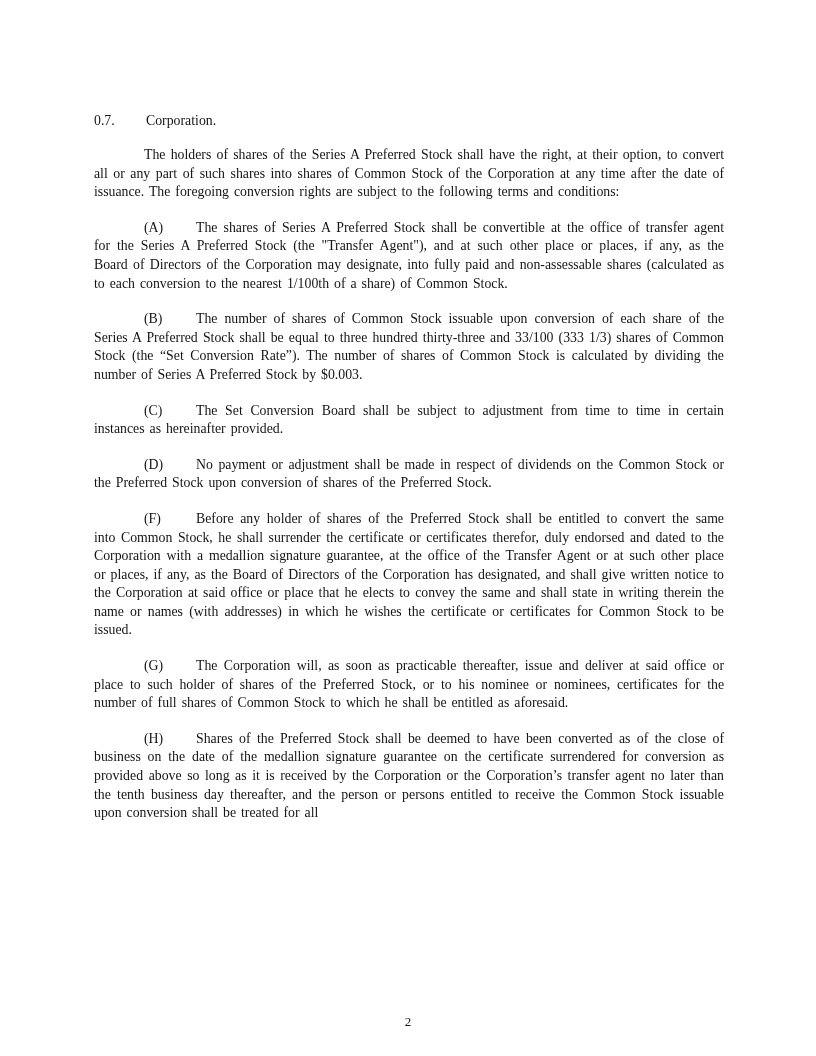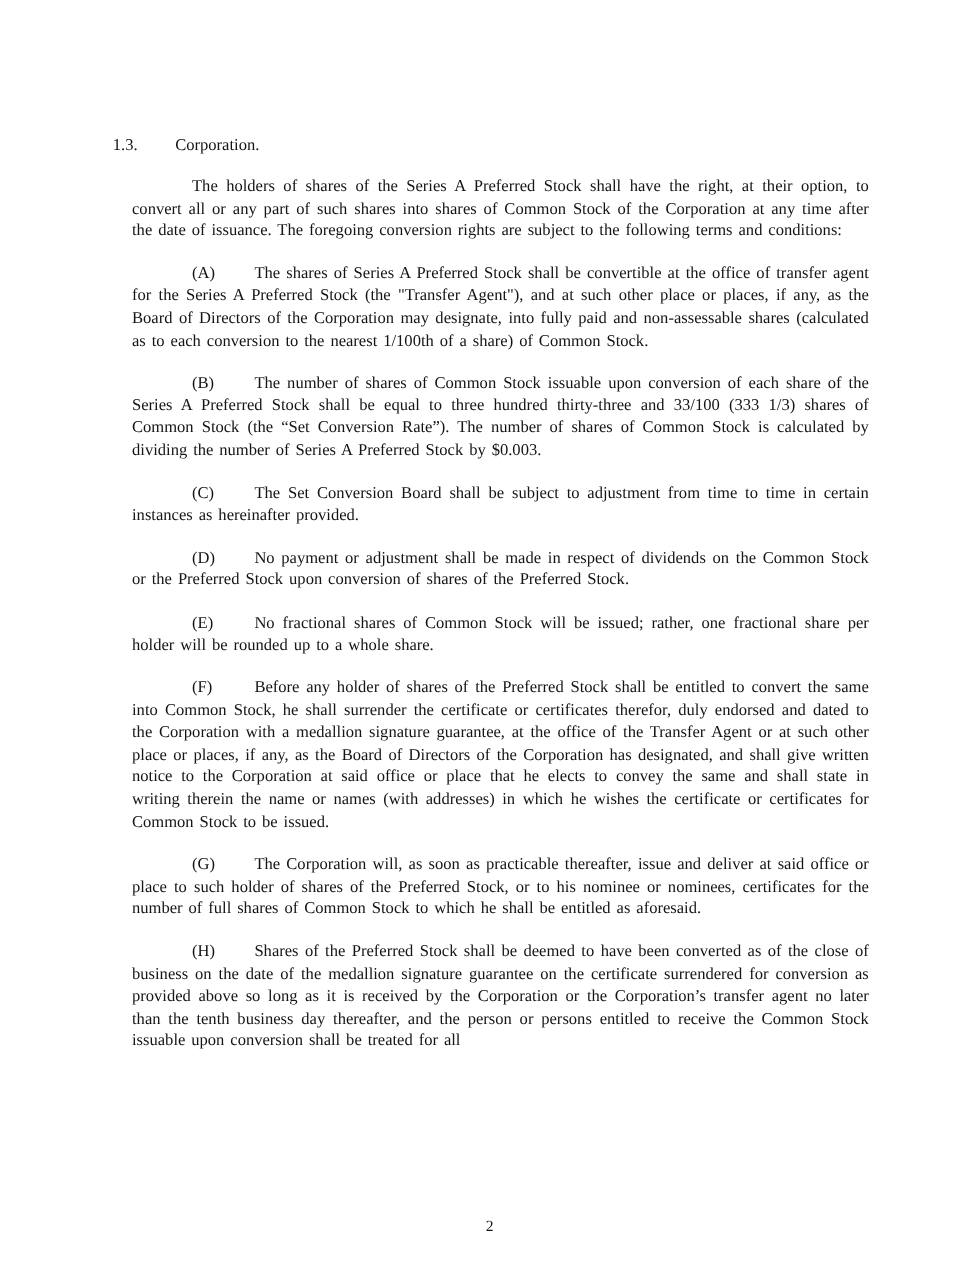--- a/index.html
+++ b/index.html
@@ -29,21 +29,21 @@
     margin: 0 0 16px 0;
     white-space: nowrap;
   }
   .section-number {
     display: inline-block;
     width: 52px;
   }
   p.body-par {
     font-size: 13.8px;
     line-height: 18.6px;
-    margin: 17px 0 0 16px;
+    margin: 17px 0 0 0;
     text-align: justify;
     text-indent: 50px;
     word-spacing: 1.5px;
   }
   p.body-par.intro {
     margin-top: 0;
   }
   .clause-label {
     display: inline-block;
     width: 52px;
@@ -59,34 +59,33 @@
     line-height: 16px;
   }
 </style>
 </head>
 <body>
 
 <div class="page">
   <div class="content">
 
     <div class="section-heading">
-      <span class="section-number">1.3.</span><span>Corporation.</span>
+      <span class="section-number">0.7.</span><span>Corporation.</span>
     </div>
 
     <p class="body-par intro"><span>The holders of shares of the Series A Preferred Stock shall have the right, at their option, to convert all or any part of such shares into shares of Common Stock of the Corporation at any time after the date of issuance. The foregoing conversion rights are subject to the following terms and conditions:</span></p>
 
     <p class="body-par"><span class="clause-label">(A)</span><span>The shares of Series A Preferred Stock shall be convertible at the office of transfer agent for the Series A Preferred Stock (the "Transfer Agent"), and at such other place or places, if any, as the Board of Directors of the Corporation may designate, into fully paid and non-assessable shares (calculated as to each conversion to the nearest 1/100th of a share) of Common Stock.</span></p>
 
     <p class="body-par"><span class="clause-label">(B)</span><span>The number of shares of Common Stock issuable upon conversion of each share of the Series A Preferred Stock shall be equal to three hundred thirty-three and 33/100 (333 1/3) shares of Common Stock (the “Set Conversion Rate”). The number of shares of Common Stock is calculated by dividing the number of Series A Preferred Stock by $0.003.</span></p>
 
     <p class="body-par"><span class="clause-label">(C)</span><span>The Set Conversion Board shall be subject to adjustment from time to time in certain instances as hereinafter provided.</span></p>
 
     <p class="body-par"><span class="clause-label">(D)</span><span>No payment or adjustment shall be made in respect of dividends on the Common Stock or the Preferred Stock upon conversion of shares of the Preferred Stock.</span></p>
 
-    <p class="body-par"><span class="clause-label">(E)</span><span>No fractional shares of Common Stock will be issued; rather, one fractional share per holder will be rounded up to a whole share.</span></p>
 
     <p class="body-par"><span class="clause-label">(F)</span><span>Before any holder of shares of the Preferred Stock shall be entitled to convert the same into Common Stock, he shall surrender the certificate or certificates therefor, duly endorsed and dated to the Corporation with a medallion signature guarantee, at the office of the Transfer Agent or at such other place or places, if any, as the Board of Directors of the Corporation has designated, and shall give written notice to the Corporation at said office or place that he elects to convey the same and shall state in writing therein the name or names (with addresses) in which he wishes the certificate or certificates for Common Stock to be issued.</span></p>
 
     <p class="body-par"><span class="clause-label">(G)</span><span>The Corporation will, as soon as practicable thereafter, issue and deliver at said office or place to such holder of shares of the Preferred Stock, or to his nominee or nominees, certificates for the number of full shares of Common Stock to which he shall be entitled as aforesaid.</span></p>
 
     <p class="body-par"><span class="clause-label">(H)</span><span>Shares of the Preferred Stock shall be deemed to have been converted as of the close of business on the date of the medallion signature guarantee on the certificate surrendered for conversion as provided above so long as it is received by the Corporation or the Corporation’s transfer agent no later than the tenth business day thereafter, and the person or persons entitled to receive the Common Stock issuable upon conversion shall be treated for all</span></p>
 
   </div>
 
   <div class="page-number">2</div>

